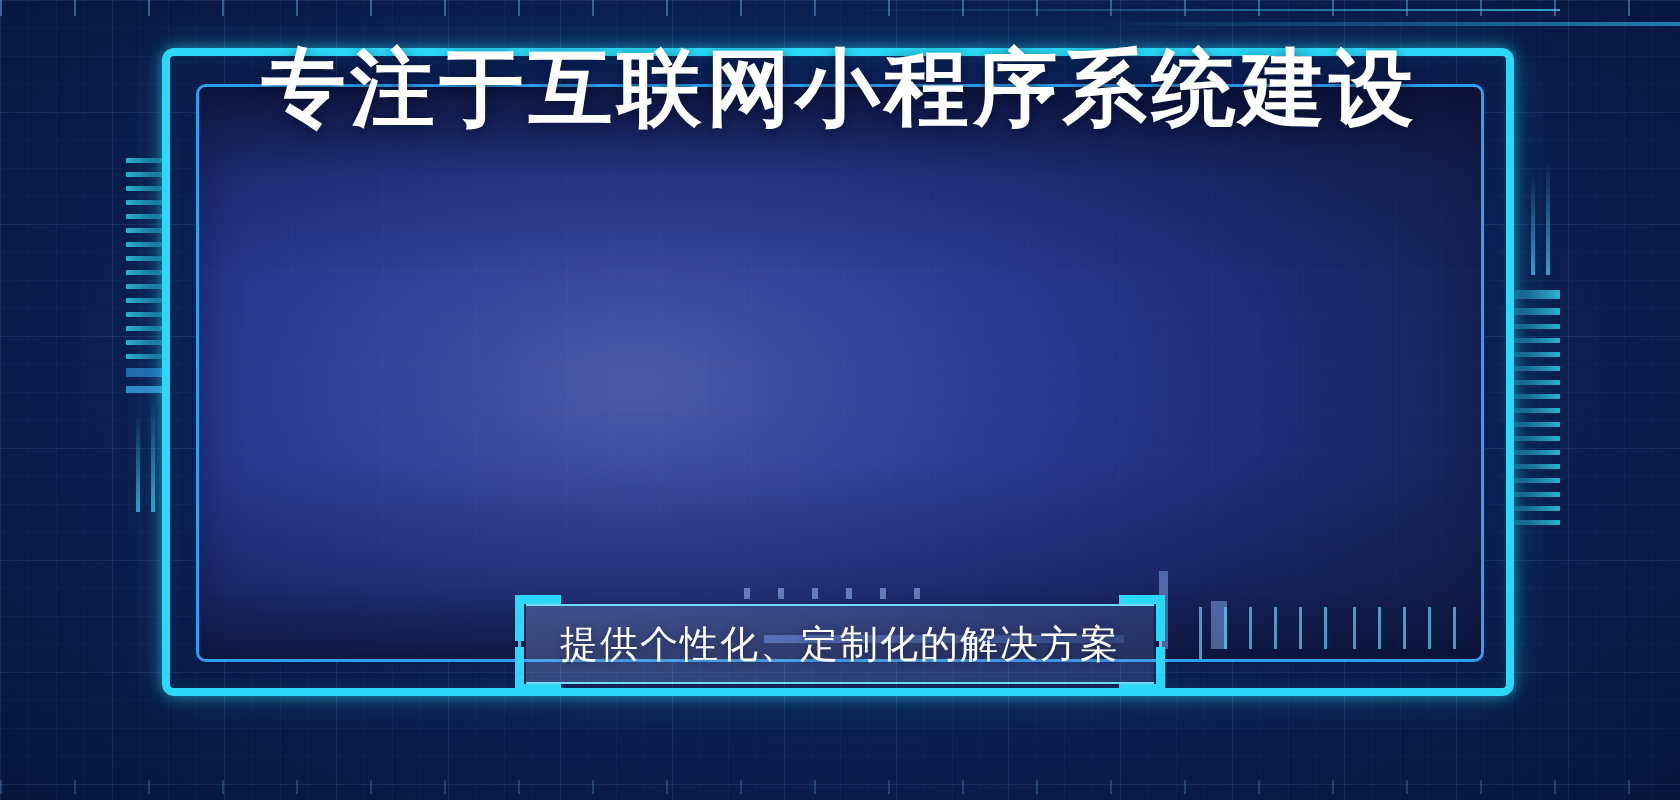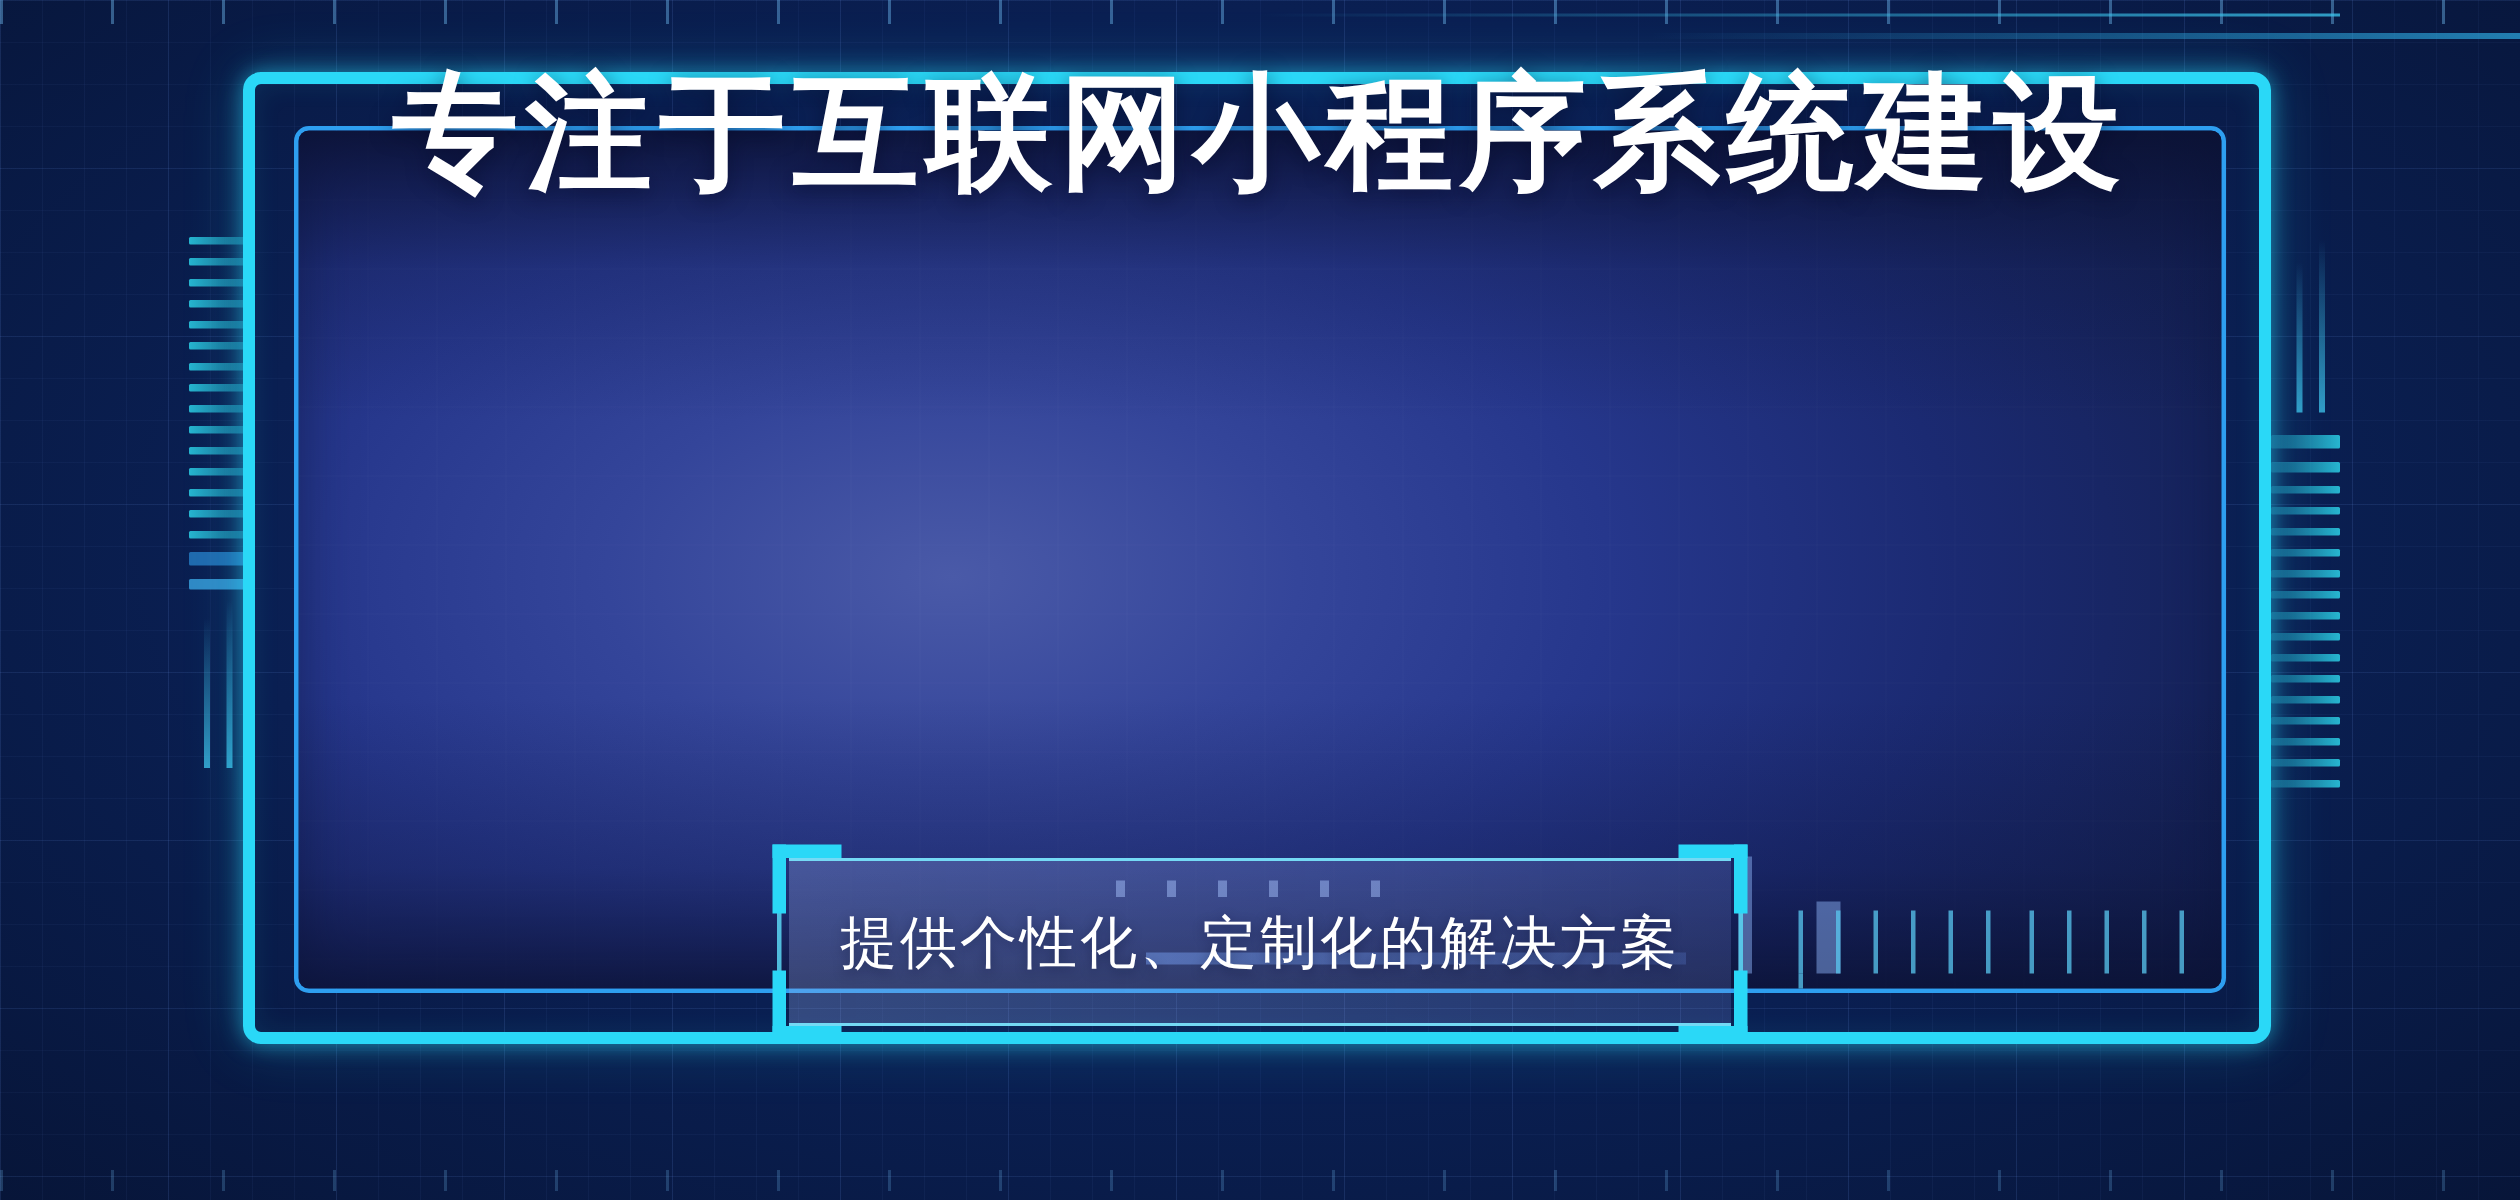--- a/index.html
+++ b/index.html
@@ -166,21 +166,21 @@
 
   
   .subtitle-wrap {
     position: relative;
     transform: translateY(22px);
     padding: 0;
   }
   .subtitle-plate {
     position: relative;
     width: 628px;
-    height: 112px;
+    height: 80px;
     display: flex;
     align-items: center;
     justify-content: center;
     background: linear-gradient(to right, rgba(150,170,230,.30), rgba(120,140,215,.22));
     border-top: 2px solid rgba(120,225,250,.95);
     border-bottom: 2px solid rgba(120,225,250,.95);
   }
   .subtitle-text {
     color: #ffffff;
     font-size: 38px;

